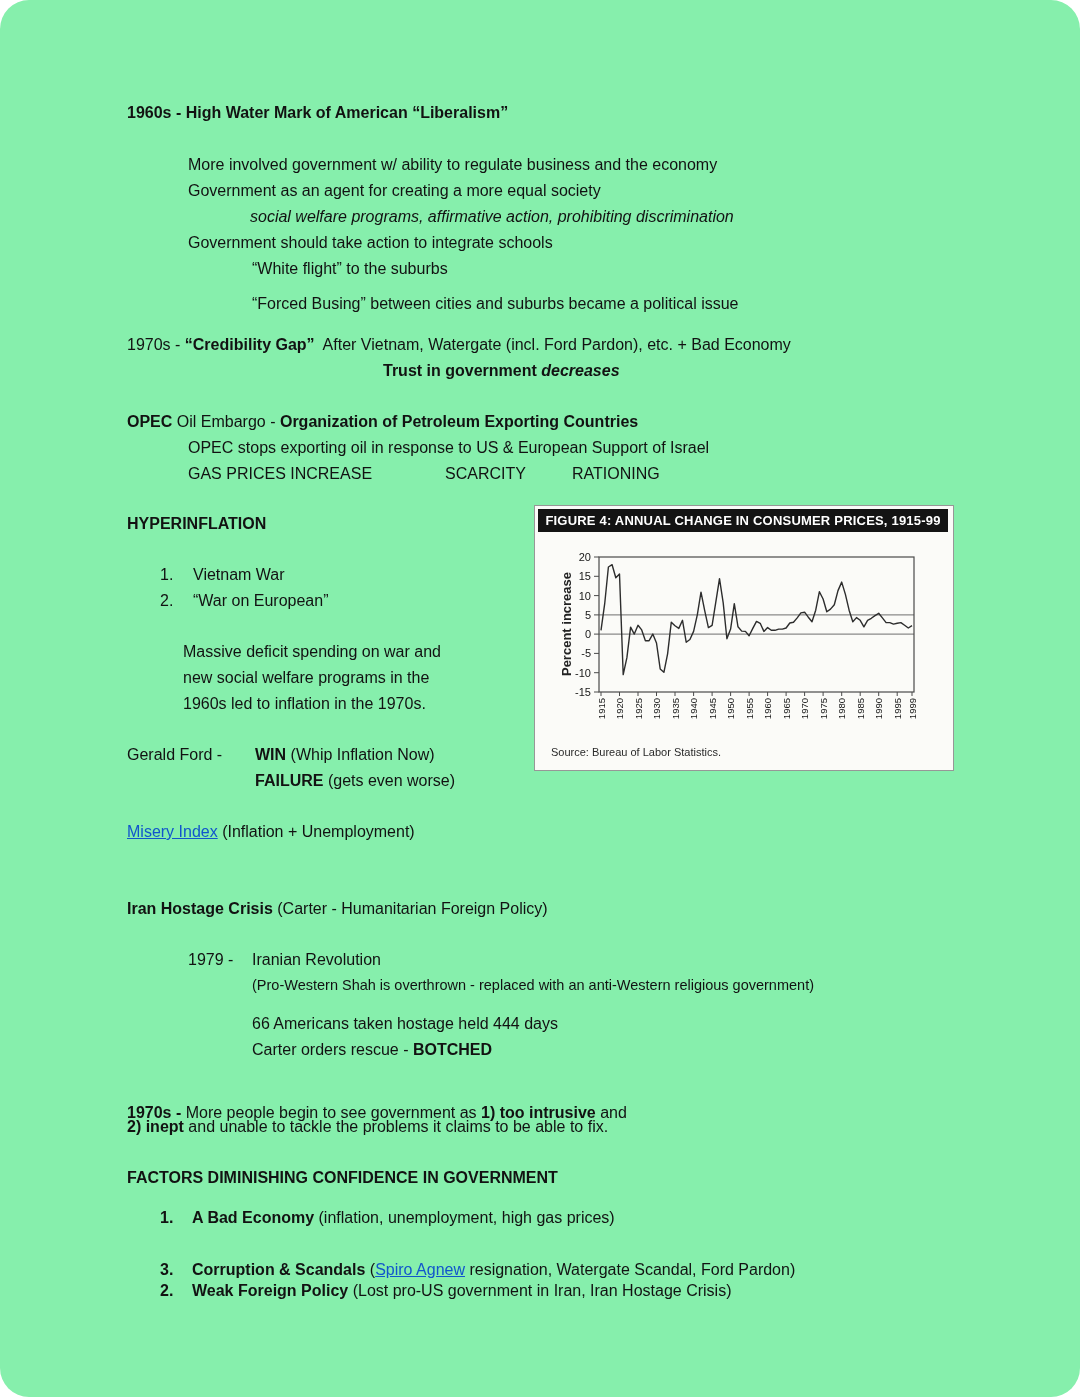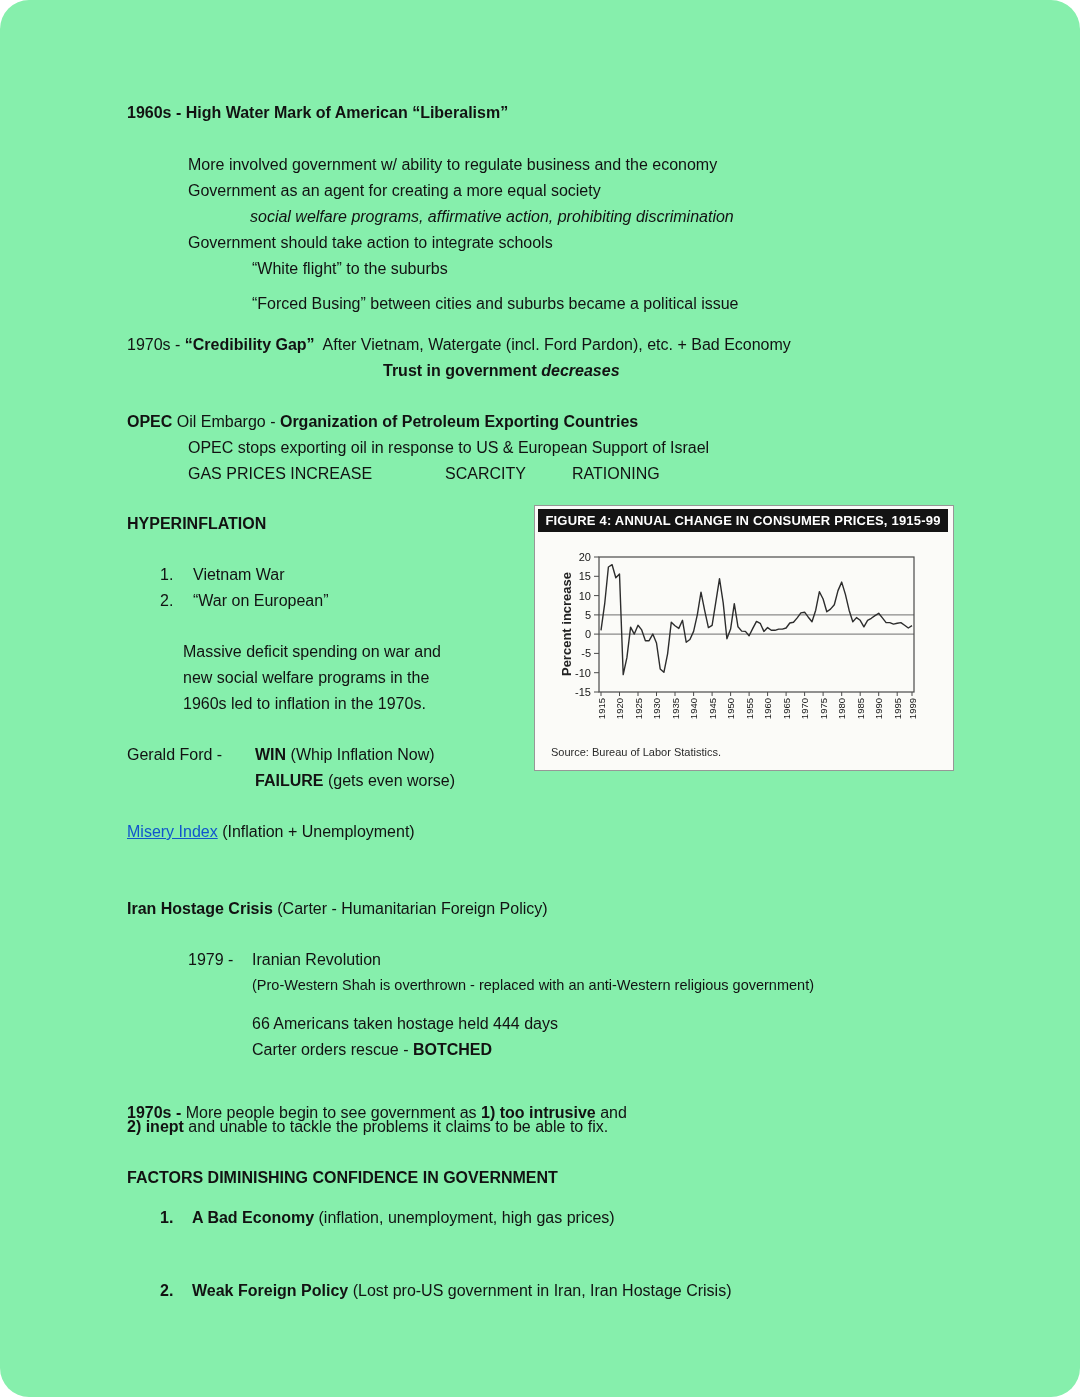--- a/index.html
+++ b/index.html
@@ -48,20 +48,21 @@
     <div class="line" style="left: 127px; top: 899px;"><span class="b">Iran Hostage Crisis</span><span> (Carter - Humanitarian Foreign Policy)</span></div>
     <div class="line" style="left: 188px; top: 950px;"><span class="tab" style="width: 64px;">1979 - </span><span>Iranian Revolution</span></div>
     <div class="line" style="left: 252px; top: 976px; font-size: 14.5px;"><span>(Pro-Western Shah is overthrown - replaced with an anti-Western religious government)</span></div>
     <div class="line" style="left: 252px; top: 1014px;"><span>66 Americans taken hostage held 444 days</span></div>
     <div class="line" style="left: 252px; top: 1040px;"><span>Carter orders rescue - </span><span class="b">BOTCHED</span></div>
     <div class="line" style="left: 127px; top: 1091px; margin-top: 12px;"><span class="b">1970s - </span><span>More people begin to see government as </span><span class="b">1) too intrusive</span><span> and</span></div>
     <div class="line" style="left: 127px; top: 1117px;"><span class="b">2) inept</span><span> and unable to tackle the problems it claims to be able to fix.</span></div>
     <div class="line" style="left: 127px; top: 1168px;"><span class="b">FACTORS DIMINISHING CONFIDENCE IN GOVERNMENT</span></div>
     <div class="line" style="left: 160px; top: 1208px;"><span class="b tab" style="width: 32px;">1.</span><span class="b">A Bad Economy</span><span> (inflation, unemployment, high gas prices)</span></div>
     <div class="line" style="left: 160px; top: 1234px; margin-top: 47px;"><span class="b tab" style="width: 32px;">2.</span><span class="b">Weak Foreign Policy</span><span> (Lost pro-US government in Iran, Iran Hostage Crisis)</span></div>
+    <div class="line" style="left: 160px; top: 1260px;"><span class="b tab" style="width: 32px;">3.</span><span class="b">Corruption &amp; Scandals</span><span> (</span><span class="link">Spiro Agnew</span><span> resignation, Watergate Scandal, Ford Pardon)</span></div>
     <div id="figure">
     <div class="fig-title">FIGURE 4: ANNUAL CHANGE IN CONSUMER PRICES, 1915-99</div>
     <svg width="420" height="266" viewBox="0 0 420 266">
         <line x1="64" x2="379" y1="108.9" y2="108.9" stroke="#6e6e6e" stroke-width="1"></line>
         <line x1="64" x2="379" y1="128.1" y2="128.1" stroke="#6e6e6e" stroke-width="1"></line>
         <rect x="64" y="51" width="315" height="135" fill="none" stroke="#4a4a4a" stroke-width="1.2"></rect>
         <line x1="59" x2="64" y1="51.0" y2="51.0" stroke="#4a4a4a" stroke-width="1"></line>
         <text x="56" y="55.0" text-anchor="end" font-size="11" fill="#161616">20</text>
         <line x1="59" x2="64" y1="70.3" y2="70.3" stroke="#4a4a4a" stroke-width="1"></line>
         <text x="56" y="74.3" text-anchor="end" font-size="11" fill="#161616">15</text>

